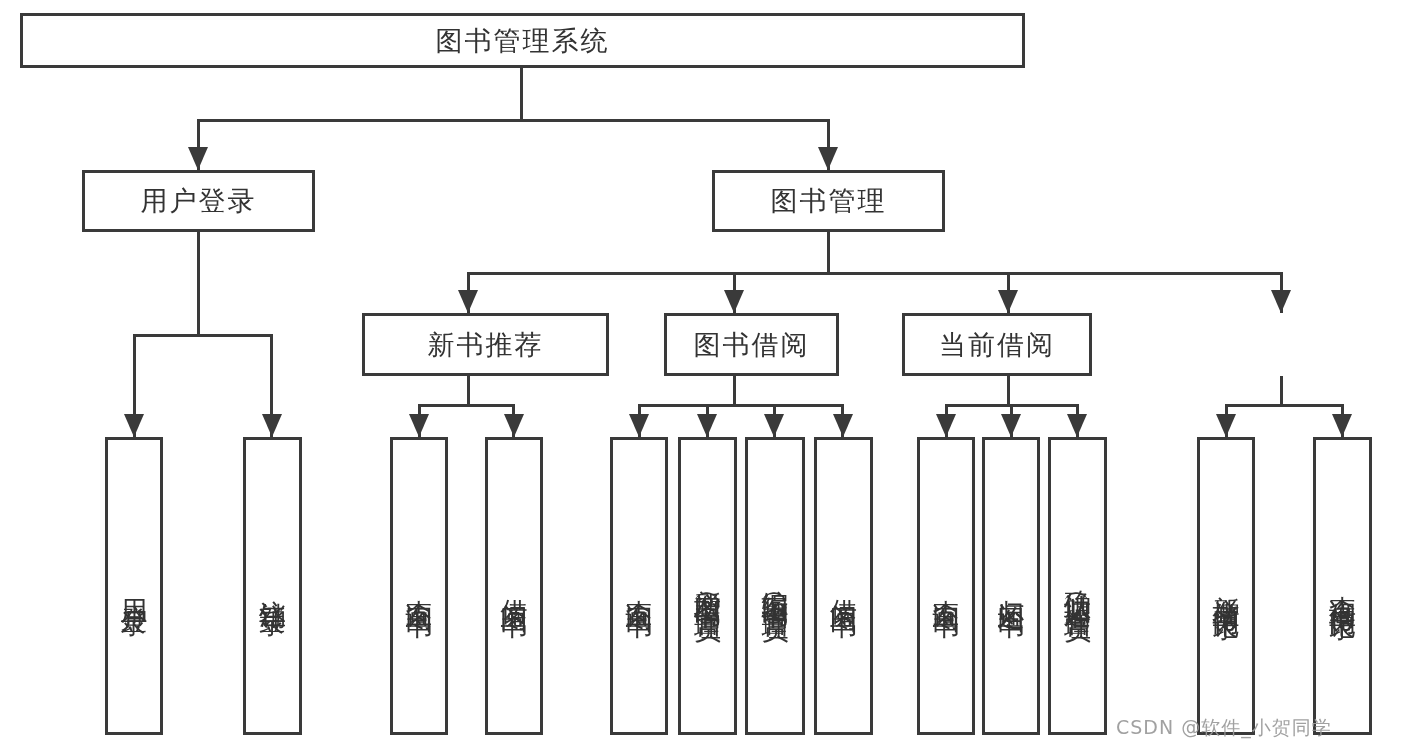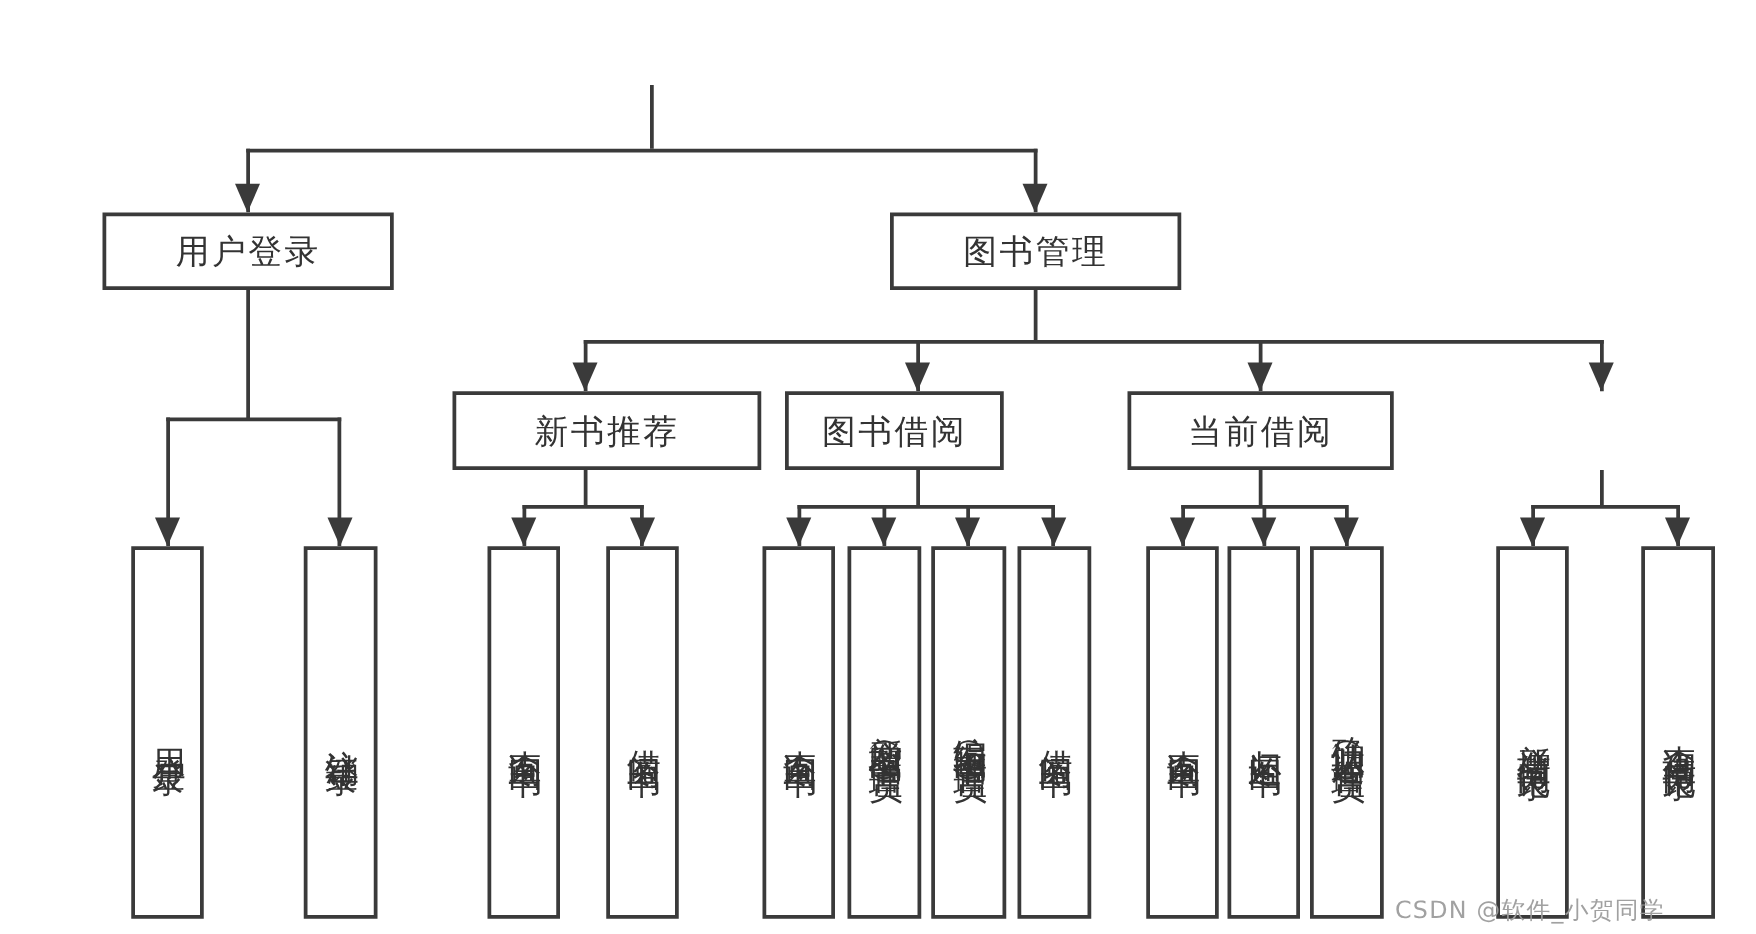--- a/index.html
+++ b/index.html
@@ -37,20 +37,23 @@
   .watermark{
     position:absolute;left:1116px;top:715px;z-index:10;
     font-size:19px;letter-spacing:1px;color:var(--wm);opacity:.95;white-space:nowrap;
   }
 </style>
 </head>
 <body>
 
 <div id="canvas">
 
+  <div class="hbox" style="left:20px;top:13px;width:1005px;height:55px">
+    <span>图书管理系统</span>
+  </div>
 
   <div class="ln" style="left:520px;top:68px;width:3px;height:51px"></div>
   <div class="ln" style="left:197px;top:119px;width:633px;height:3px"></div>
   <div class="ln" style="left:197px;top:119px;width:3px;height:51px"></div>
   <div class="arr" style="left:188px;top:147px"></div>
   <div class="ln" style="left:827px;top:119px;width:3px;height:51px"></div>
   <div class="arr" style="left:818px;top:147px"></div>
 
   <div class="hbox" style="left:82px;top:170px;width:233px;height:62px">
     <span>用户登录</span>
@@ -73,24 +76,24 @@
   <div class="ln" style="left:733px;top:272px;width:3px;height:41px"></div>
   <div class="arr" style="left:724px;top:290px"></div>
   <div class="ln" style="left:1007px;top:272px;width:3px;height:41px"></div>
   <div class="arr" style="left:998px;top:290px"></div>
   <div class="ln" style="left:1280px;top:272px;width:3px;height:41px"></div>
   <div class="arr" style="left:1271px;top:290px"></div>
 
   <div class="hbox" style="left:362px;top:313px;width:247px;height:63px">
     <span>新书推荐</span>
   </div>
-  <div class="hbox" style="left:628px;top:313px;width:175px;height:63px">
+  <div class="hbox" style="left:664px;top:313px;width:175px;height:63px">
     <span>图书借阅</span>
   </div>
-  <div class="hbox" style="left:902px;top:313px;width:213px;height:63px">
+  <div class="hbox" style="left:902px;top:313px;width:190px;height:63px">
     <span>当前借阅</span>
   </div>
 
   <div class="ln" style="left:467px;top:376px;width:3px;height:30px"></div>
   <div class="ln" style="left:418px;top:404px;width:97px;height:3px"></div>
   <div class="ln" style="left:418px;top:404px;width:3px;height:33px"></div>
   <div class="arr" style="left:409px;top:414px"></div>
   <div class="ln" style="left:512px;top:404px;width:3px;height:33px"></div>
   <div class="arr" style="left:504px;top:414px"></div>
 

